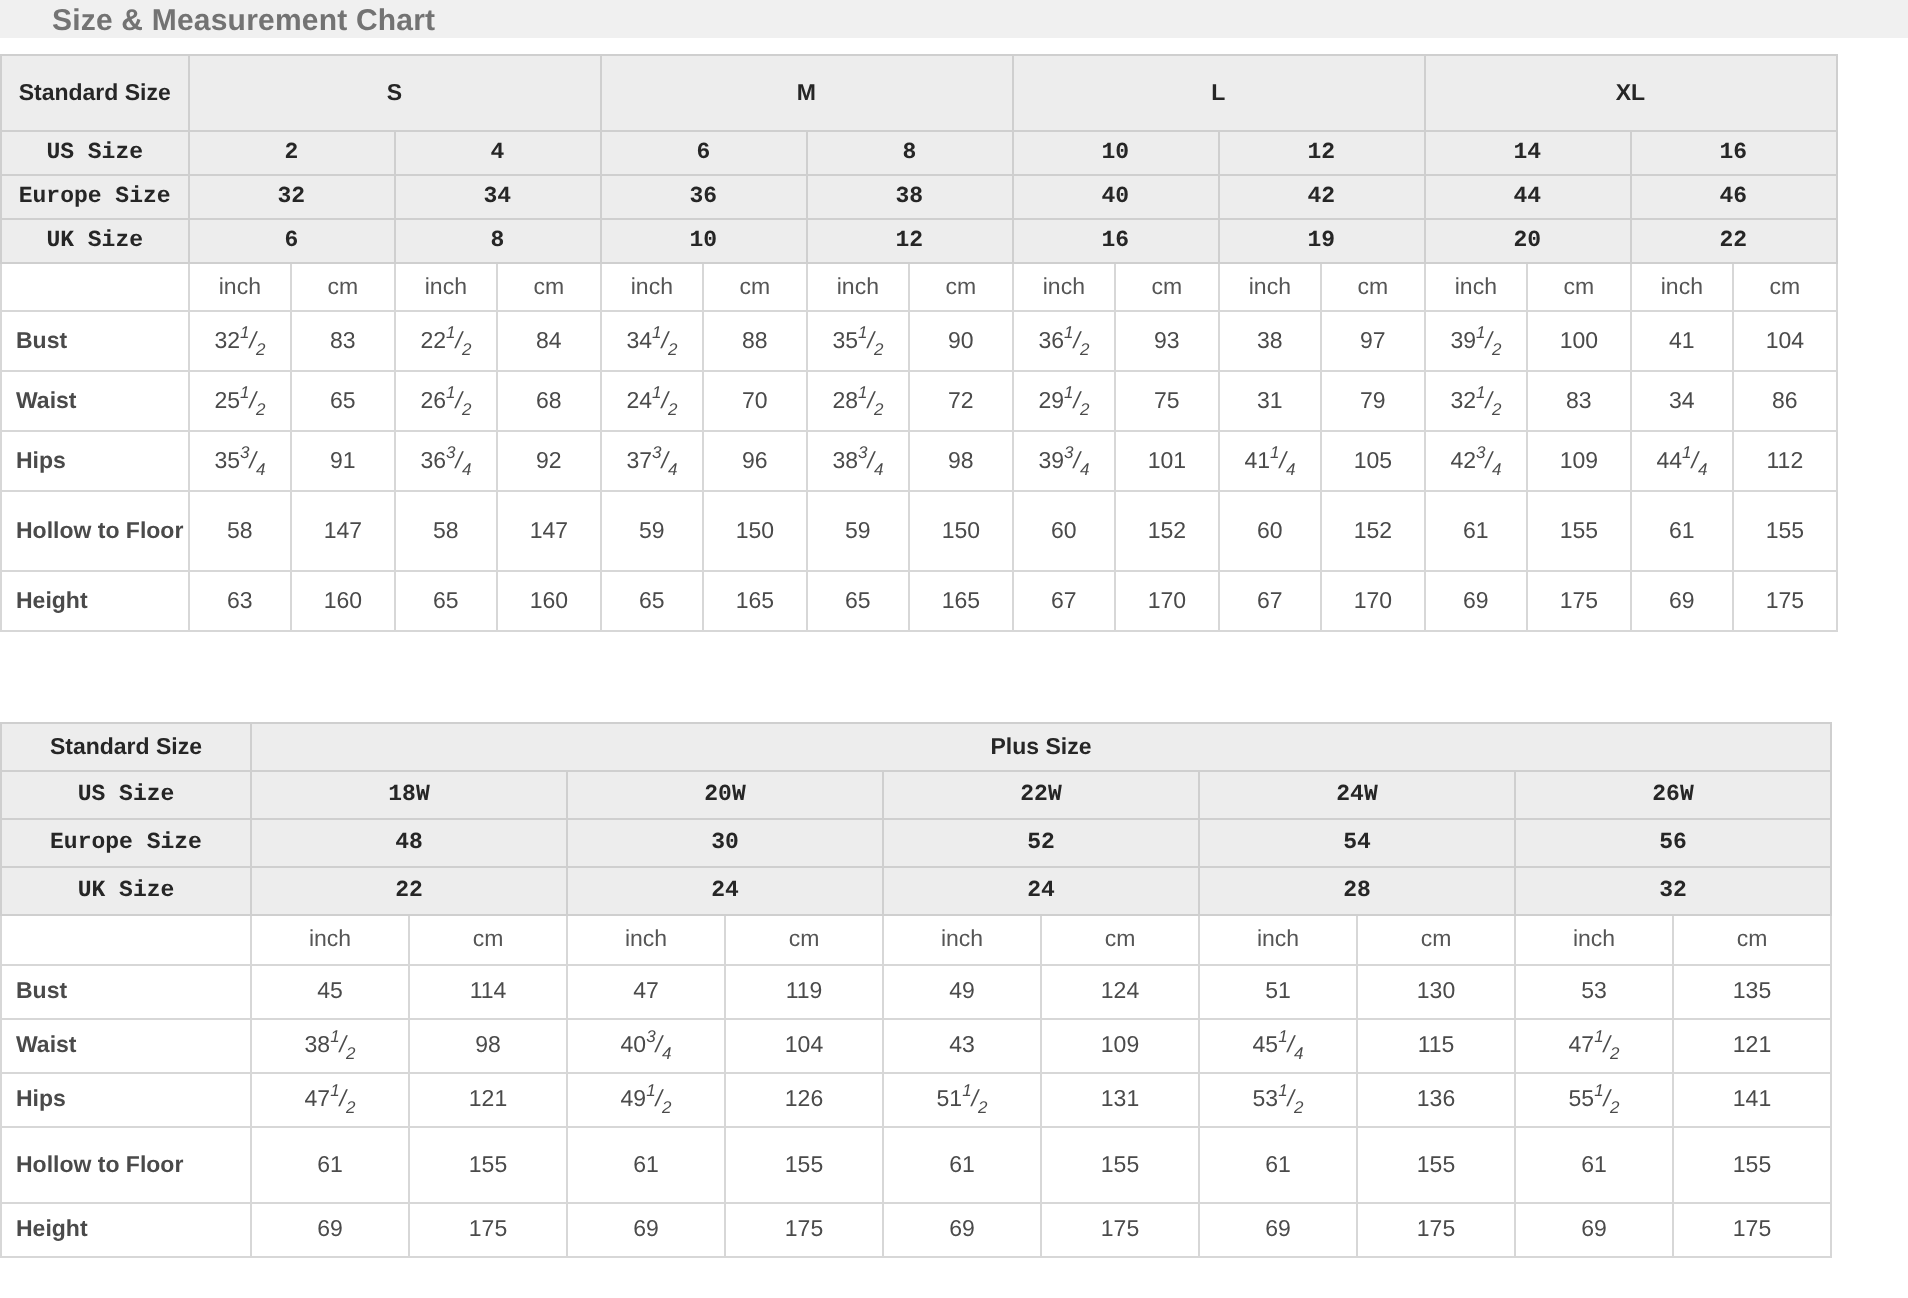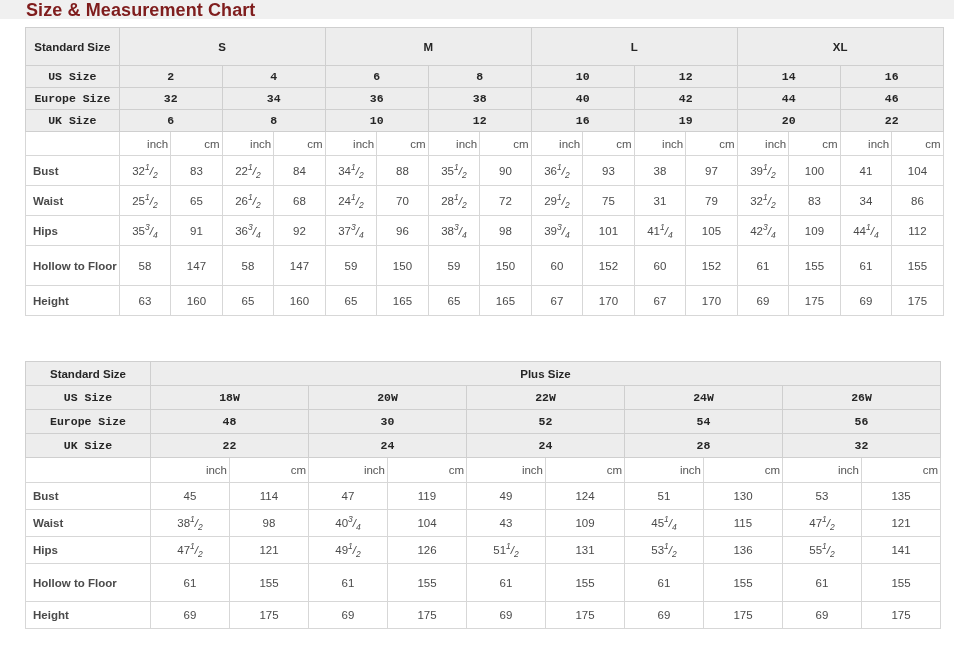--- a/index.html
+++ b/index.html
@@ -17,31 +17,30 @@
 
   
   .title-band {
     height: 19px;
     background: #f0f0f0;
     padding: 0 0 0 26px;
     display: flex;
     align-items: center;
   }
   .title-band .title-text {
-    font-size: 18px;
+    font-size: 15px;
     font-weight: bold;
-    color: #7f1d1d;
+    color: #737373;
     letter-spacing: 0.1px;
     line-height: 1;
     padding-top: 1px;
   }
 
   
   .table-wrap {
-    padding-left: 25px;
     padding-right: 10px;
     box-sizing: border-box;
   }
   .table-wrap.first  { padding-top: 8px; }
   .table-wrap.second { padding-top: 0px; }
 
   table.size-table {
     border-collapse: collapse;
     table-layout: fixed;
     border: 1px solid #c9c9c9;
@@ -71,21 +70,20 @@
   table.size-table td.row-label {
     text-align: left;
     padding-left: 7px;
     font-weight: bold;
     color: #4a4a4a;
   }
   
   table.size-table tr.units td {
     color: #555555;
     font-weight: normal;
-    text-align: right;
   }
 
   
   tr.r-standard td { height: 38px; }
   tr.r-us td,
   tr.r-eu td,
   tr.r-uk td   { height: 22px; font-family: Liberation Mono, monospace; }
   tr.units td  { height: 24px; }
   tr.r-body td { height: 30px; }
   tr.r-tall td { height: 40px; }

